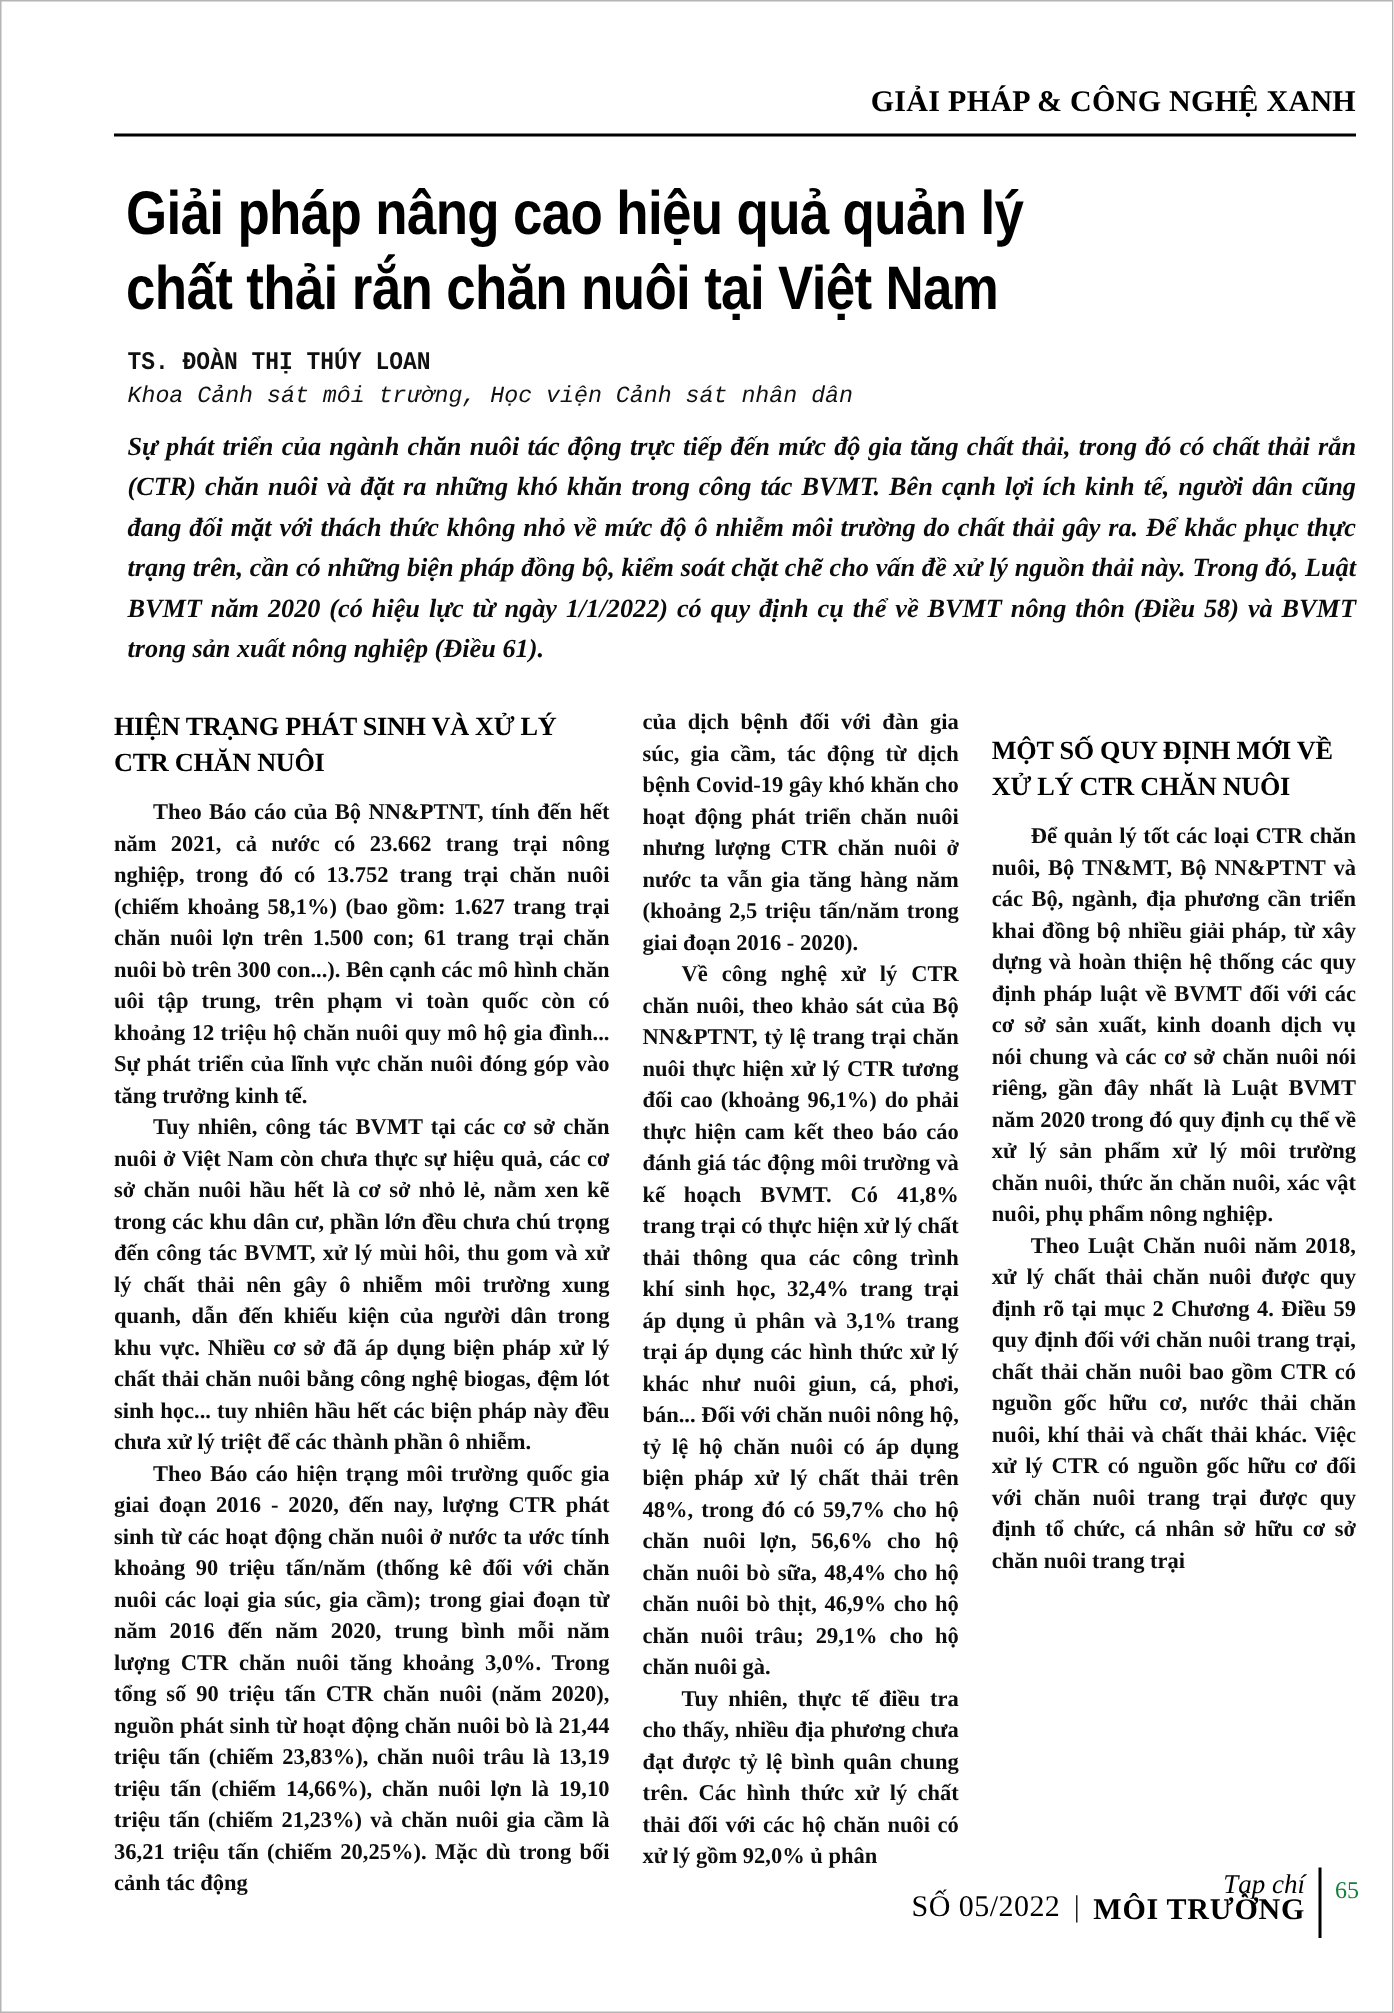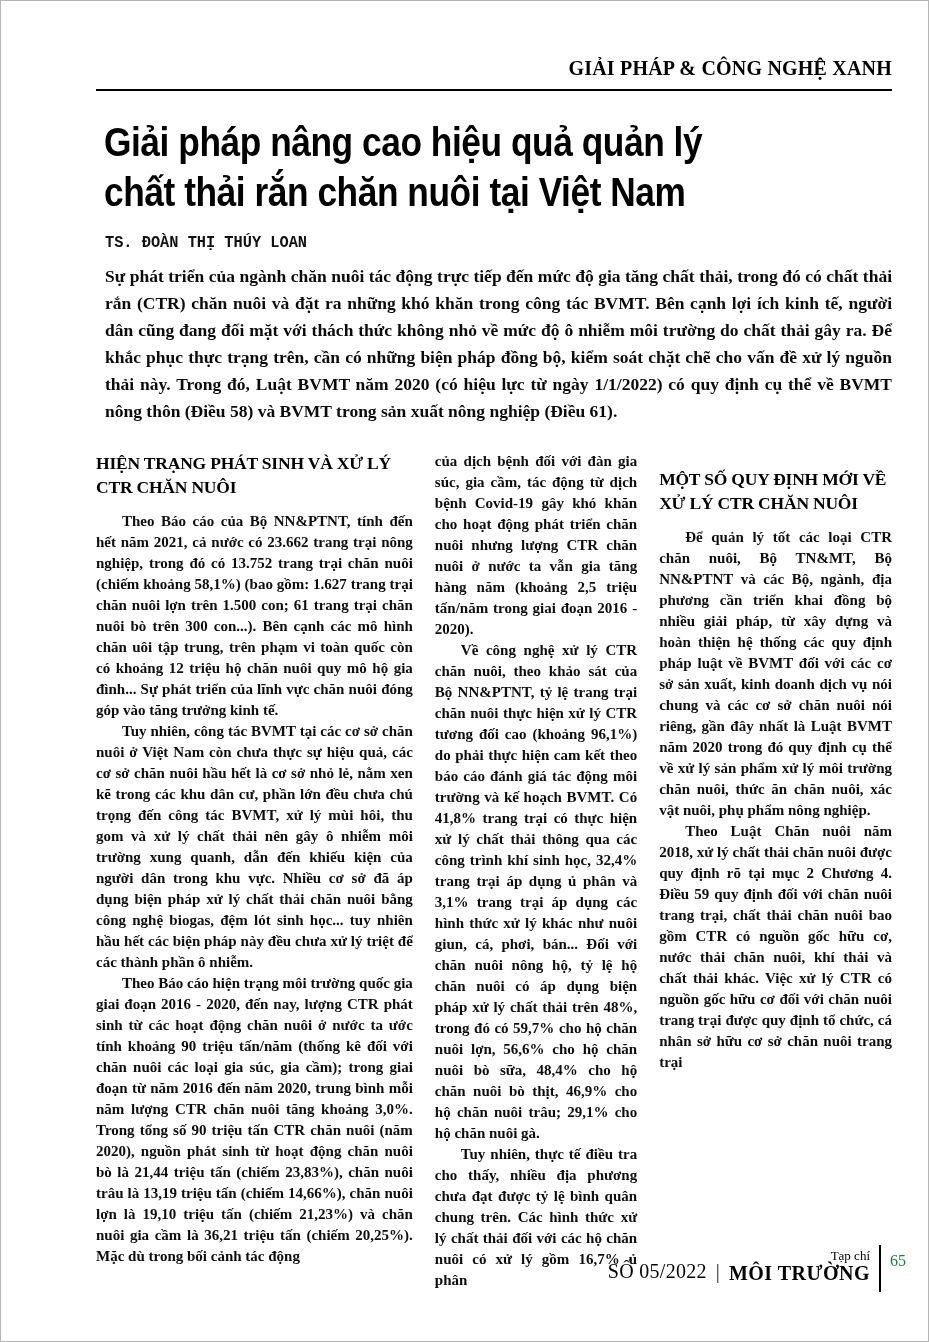--- a/index.html
+++ b/index.html
@@ -7,21 +7,21 @@
     position:relative;
     width:929px;height:1342px;
     margin:0 auto;
     background:#ffffff;
     border:1px solid #b5b5b5;
     box-sizing:border-box;
     font-family:"Liberation Serif", serif;
     color:#0a0a0a;
     overflow:hidden;
   }
-  .content{padding:0 36px 0 75px;margin-left:20px;}
+  .content{padding:0 24px 0 75px;}
 
   
   .kicker{
     margin-top:56px;
     text-align:right;
     font-weight:bold;
     font-size:20px;
     letter-spacing:0.2px;
     color:#000;
   }
@@ -61,20 +61,21 @@
     font-style:italic;
     font-size:15.5px;
     margin-top:3px;
     color:#111;
   }
 
   
   .abstract{
     margin:11px 0 0 9px;
     font-weight:bold;
+    font-style:italic;
     font-size:17.5px;
     line-height:27px;
     text-align:justify;
     color:#0b0b0b;
   }
 
   
   .columns{
     display:flex;
     gap:22px;
@@ -123,23 +124,24 @@
     padding-bottom:9px;
     color:#222;
   }
   .footer-mag{
     display:flex;
     flex-direction:column;
     align-items:flex-end;
     padding-bottom:8px;
   }
   .footer-tapchi{
-    font-size:13px;
+    font-size:18px;
     line-height:14px;
     color:#000;
+    font-style:italic;
   }
   .footer-magname{
     font-size:20px;
     line-height:21px;
     font-weight:bold;
     letter-spacing:0.5px;
     color:#000;
   }
   .footer-bar{
     width:2px;
@@ -161,37 +163,38 @@
     <div class="kicker">GIẢI PHÁP &amp; CÔNG NGHỆ XANH</div>
     <hr class="header-rule">
 
     <h1 class="title">
       <span>Giải pháp nâng cao hiệu quả quản lý</span>
       <span>chất thải rắn chăn nuôi tại Việt Nam</span>
     </h1>
 
     <div class="byline">
       <div class="author">TS. ĐOÀN THỊ THÚY LOAN</div>
+      <div class="affiliation">Khoa Cảnh sát môi trường, Học viện Cảnh sát nhân dân</div>
     </div>
 
     <p class="abstract">Sự phát triển của ngành chăn nuôi tác động trực tiếp đến mức độ gia tăng chất thải, trong đó có chất thải rắn (CTR) chăn nuôi và đặt ra những khó khăn trong công tác BVMT. Bên cạnh lợi ích kinh tế, người dân cũng đang đối mặt với thách thức không nhỏ về mức độ ô nhiễm môi trường do chất thải gây ra. Để khắc phục thực trạng trên, cần có những biện pháp đồng bộ, kiểm soát chặt chẽ cho vấn đề xử lý nguồn thải này. Trong đó, Luật BVMT năm 2020 (có hiệu lực từ ngày 1/1/2022) có quy định cụ thể về BVMT nông thôn (Điều 58) và BVMT trong sản xuất nông nghiệp (Điều 61).</p>
 
     <div class="columns">
 
       <div class="col col-1">
         <h2 class="section-heading">HIỆN TRẠNG PHÁT SINH VÀ XỬ LÝ CTR CHĂN NUÔI</h2>
         <p class="para indent">Theo Báo cáo của Bộ NN&amp;PTNT, tính đến hết năm 2021, cả nước có 23.662 trang trại nông nghiệp, trong đó có 13.752 trang trại chăn nuôi (chiếm khoảng 58,1%) (bao gồm: 1.627 trang trại chăn nuôi lợn trên 1.500 con; 61 trang trại chăn nuôi bò trên 300 con...). Bên cạnh các mô hình chăn uôi tập trung, trên phạm vi toàn quốc còn có khoảng 12 triệu hộ chăn nuôi quy mô hộ gia đình... Sự phát triển của lĩnh vực chăn nuôi đóng góp vào tăng trưởng kinh tế.</p>
         <p class="para indent">Tuy nhiên, công tác BVMT tại các cơ sở chăn nuôi ở Việt Nam còn chưa thực sự hiệu quả, các cơ sở chăn nuôi hầu hết là cơ sở nhỏ lẻ, nằm xen kẽ trong các khu dân cư, phần lớn đều chưa chú trọng đến công tác BVMT, xử lý mùi hôi, thu gom và xử lý chất thải nên gây ô nhiễm môi trường xung quanh, dẫn đến khiếu kiện của người dân trong khu vực. Nhiều cơ sở đã áp dụng biện pháp xử lý chất thải chăn nuôi bằng công nghệ biogas, đệm lót sinh học... tuy nhiên hầu hết các biện pháp này đều chưa xử lý triệt để các thành phần ô nhiễm.</p>
         <p class="para indent">Theo Báo cáo hiện trạng môi trường quốc gia giai đoạn 2016 - 2020, đến nay, lượng CTR phát sinh từ các hoạt động chăn nuôi ở nước ta ước tính khoảng 90 triệu tấn/năm (thống kê đối với chăn nuôi các loại gia súc, gia cầm); trong giai đoạn từ năm 2016 đến năm 2020, trung bình mỗi năm lượng CTR chăn nuôi tăng khoảng 3,0%. Trong tổng số 90 triệu tấn CTR chăn nuôi (năm 2020), nguồn phát sinh từ hoạt động chăn nuôi bò là 21,44 triệu tấn (chiếm 23,83%), chăn nuôi trâu là 13,19 triệu tấn (chiếm 14,66%), chăn nuôi lợn là 19,10 triệu tấn (chiếm 21,23%) và chăn nuôi gia cầm là 36,21 triệu tấn (chiếm 20,25%). Mặc dù trong bối cảnh tác động</p>
       </div>
 
       <div class="col col-2">
         <p class="para">của dịch bệnh đối với đàn gia súc, gia cầm, tác động từ dịch bệnh Covid-19 gây khó khăn cho hoạt động phát triển chăn nuôi nhưng lượng CTR chăn nuôi ở nước ta vẫn gia tăng hàng năm (khoảng 2,5 triệu tấn/năm trong giai đoạn 2016 - 2020).</p>
         <p class="para indent">Về công nghệ xử lý CTR chăn nuôi, theo khảo sát của Bộ NN&amp;PTNT, tỷ lệ trang trại chăn nuôi thực hiện xử lý CTR tương đối cao (khoảng 96,1%) do phải thực hiện cam kết theo báo cáo đánh giá tác động môi trường và kế hoạch BVMT. Có 41,8% trang trại có thực hiện xử lý chất thải thông qua các công trình khí sinh học, 32,4% trang trại áp dụng ủ phân và 3,1% trang trại áp dụng các hình thức xử lý khác như nuôi giun, cá, phơi, bán... Đối với chăn nuôi nông hộ, tỷ lệ hộ chăn nuôi có áp dụng biện pháp xử lý chất thải trên 48%, trong đó có 59,7% cho hộ chăn nuôi lợn, 56,6% cho hộ chăn nuôi bò sữa, 48,4% cho hộ chăn nuôi bò thịt, 46,9% cho hộ chăn nuôi trâu; 29,1% cho hộ chăn nuôi gà.</p>
-        <p class="para indent">Tuy nhiên, thực tế điều tra cho thấy, nhiều địa phương chưa đạt được tỷ lệ bình quân chung trên. Các hình thức xử lý chất thải đối với các hộ chăn nuôi có xử lý gồm 16,7% ủ phân</p>
+        <p class="para indent">Tuy nhiên, thực tế điều tra cho thấy, nhiều địa phương chưa đạt được tỷ lệ bình quân chung trên. Các hình thức xử lý chất thải đối với các hộ chăn nuôi có xử lý gồm 92,0% ủ phân</p>
       </div>
 
       <div class="col col-3">
         <h2 class="section-heading later">MỘT SỐ QUY ĐỊNH MỚI VỀ XỬ LÝ CTR CHĂN NUÔI</h2>
         <p class="para indent">Để quản lý tốt các loại CTR chăn nuôi, Bộ TN&amp;MT, Bộ NN&amp;PTNT và các Bộ, ngành, địa phương cần triển khai đồng bộ nhiều giải pháp, từ xây dựng và hoàn thiện hệ thống các quy định pháp luật về BVMT đối với các cơ sở sản xuất, kinh doanh dịch vụ nói chung và các cơ sở chăn nuôi nói riêng, gần đây nhất là Luật BVMT năm 2020 trong đó quy định cụ thể về xử lý sản phẩm xử lý môi trường chăn nuôi, thức ăn chăn nuôi, xác vật nuôi, phụ phẩm nông nghiệp.</p>
         <p class="para indent">Theo Luật Chăn nuôi năm 2018, xử lý chất thải chăn nuôi được quy định rõ tại mục 2 Chương 4. Điều 59 quy định đối với chăn nuôi trang trại, chất thải chăn nuôi bao gồm CTR có nguồn gốc hữu cơ, nước thải chăn nuôi, khí thải và chất thải khác. Việc xử lý CTR có nguồn gốc hữu cơ đối với chăn nuôi trang trại được quy định tổ chức, cá nhân sở hữu cơ sở chăn nuôi trang trại</p>
       </div>
 
     </div>
   </div>

